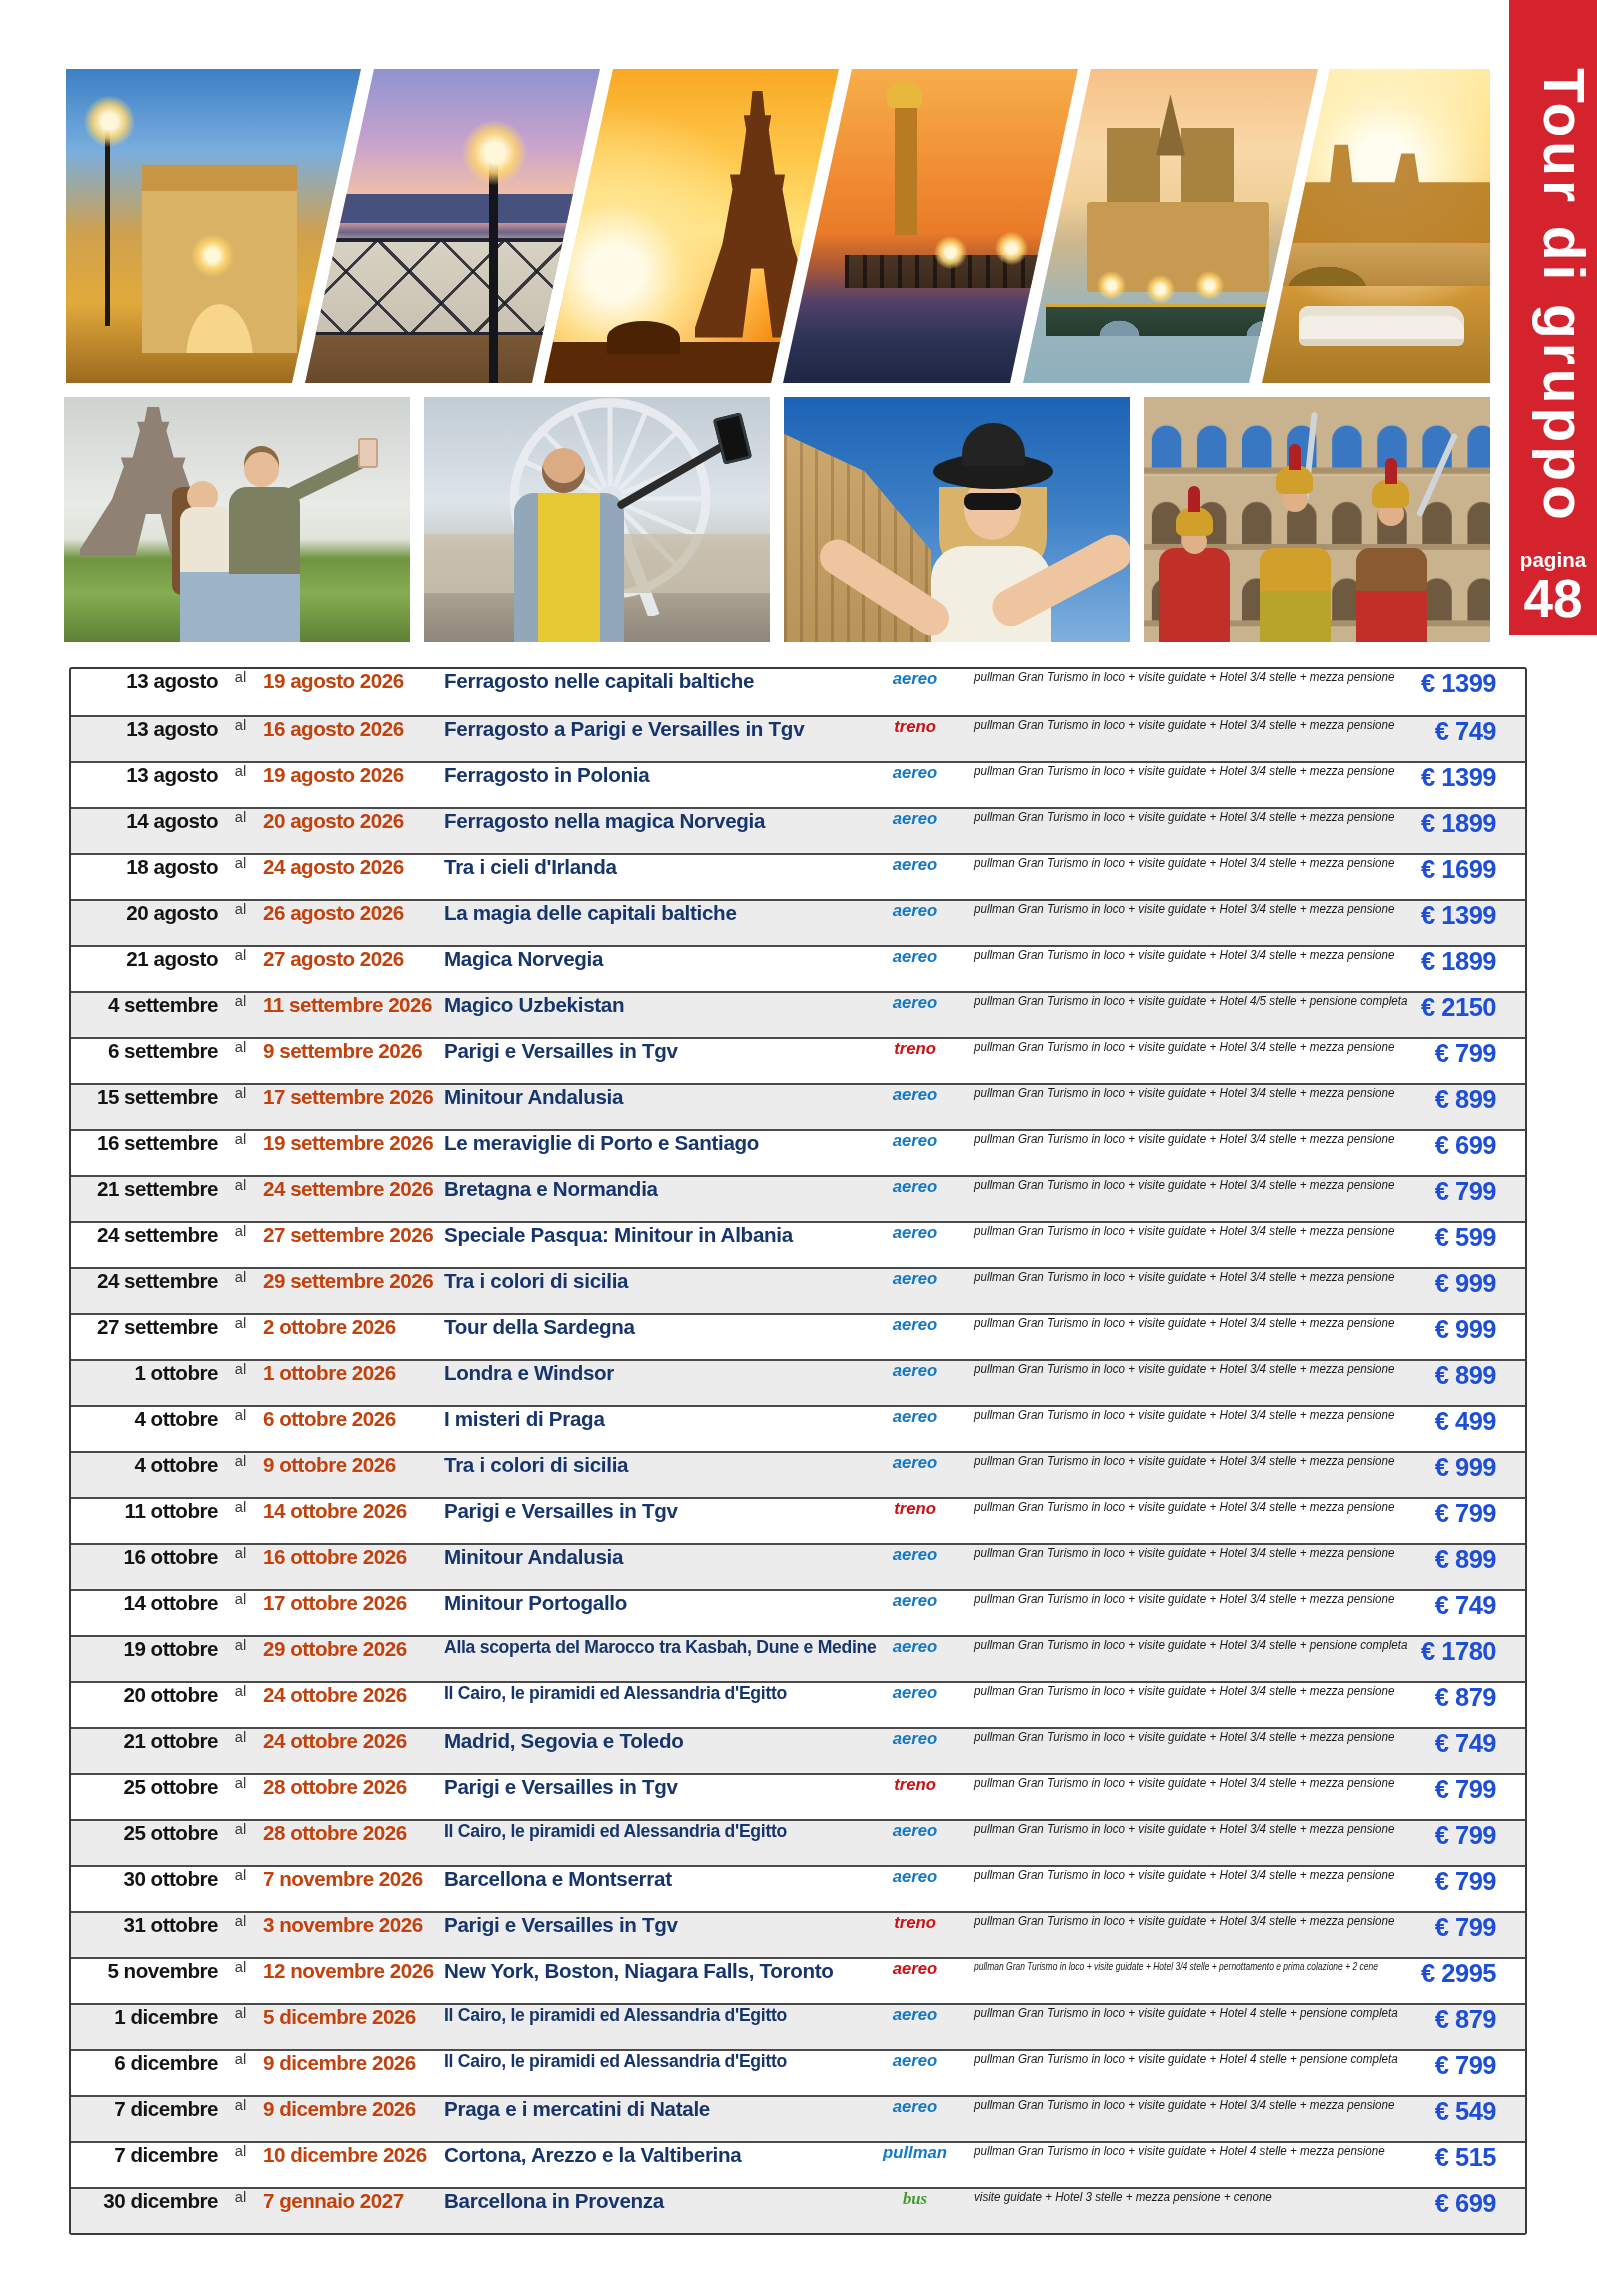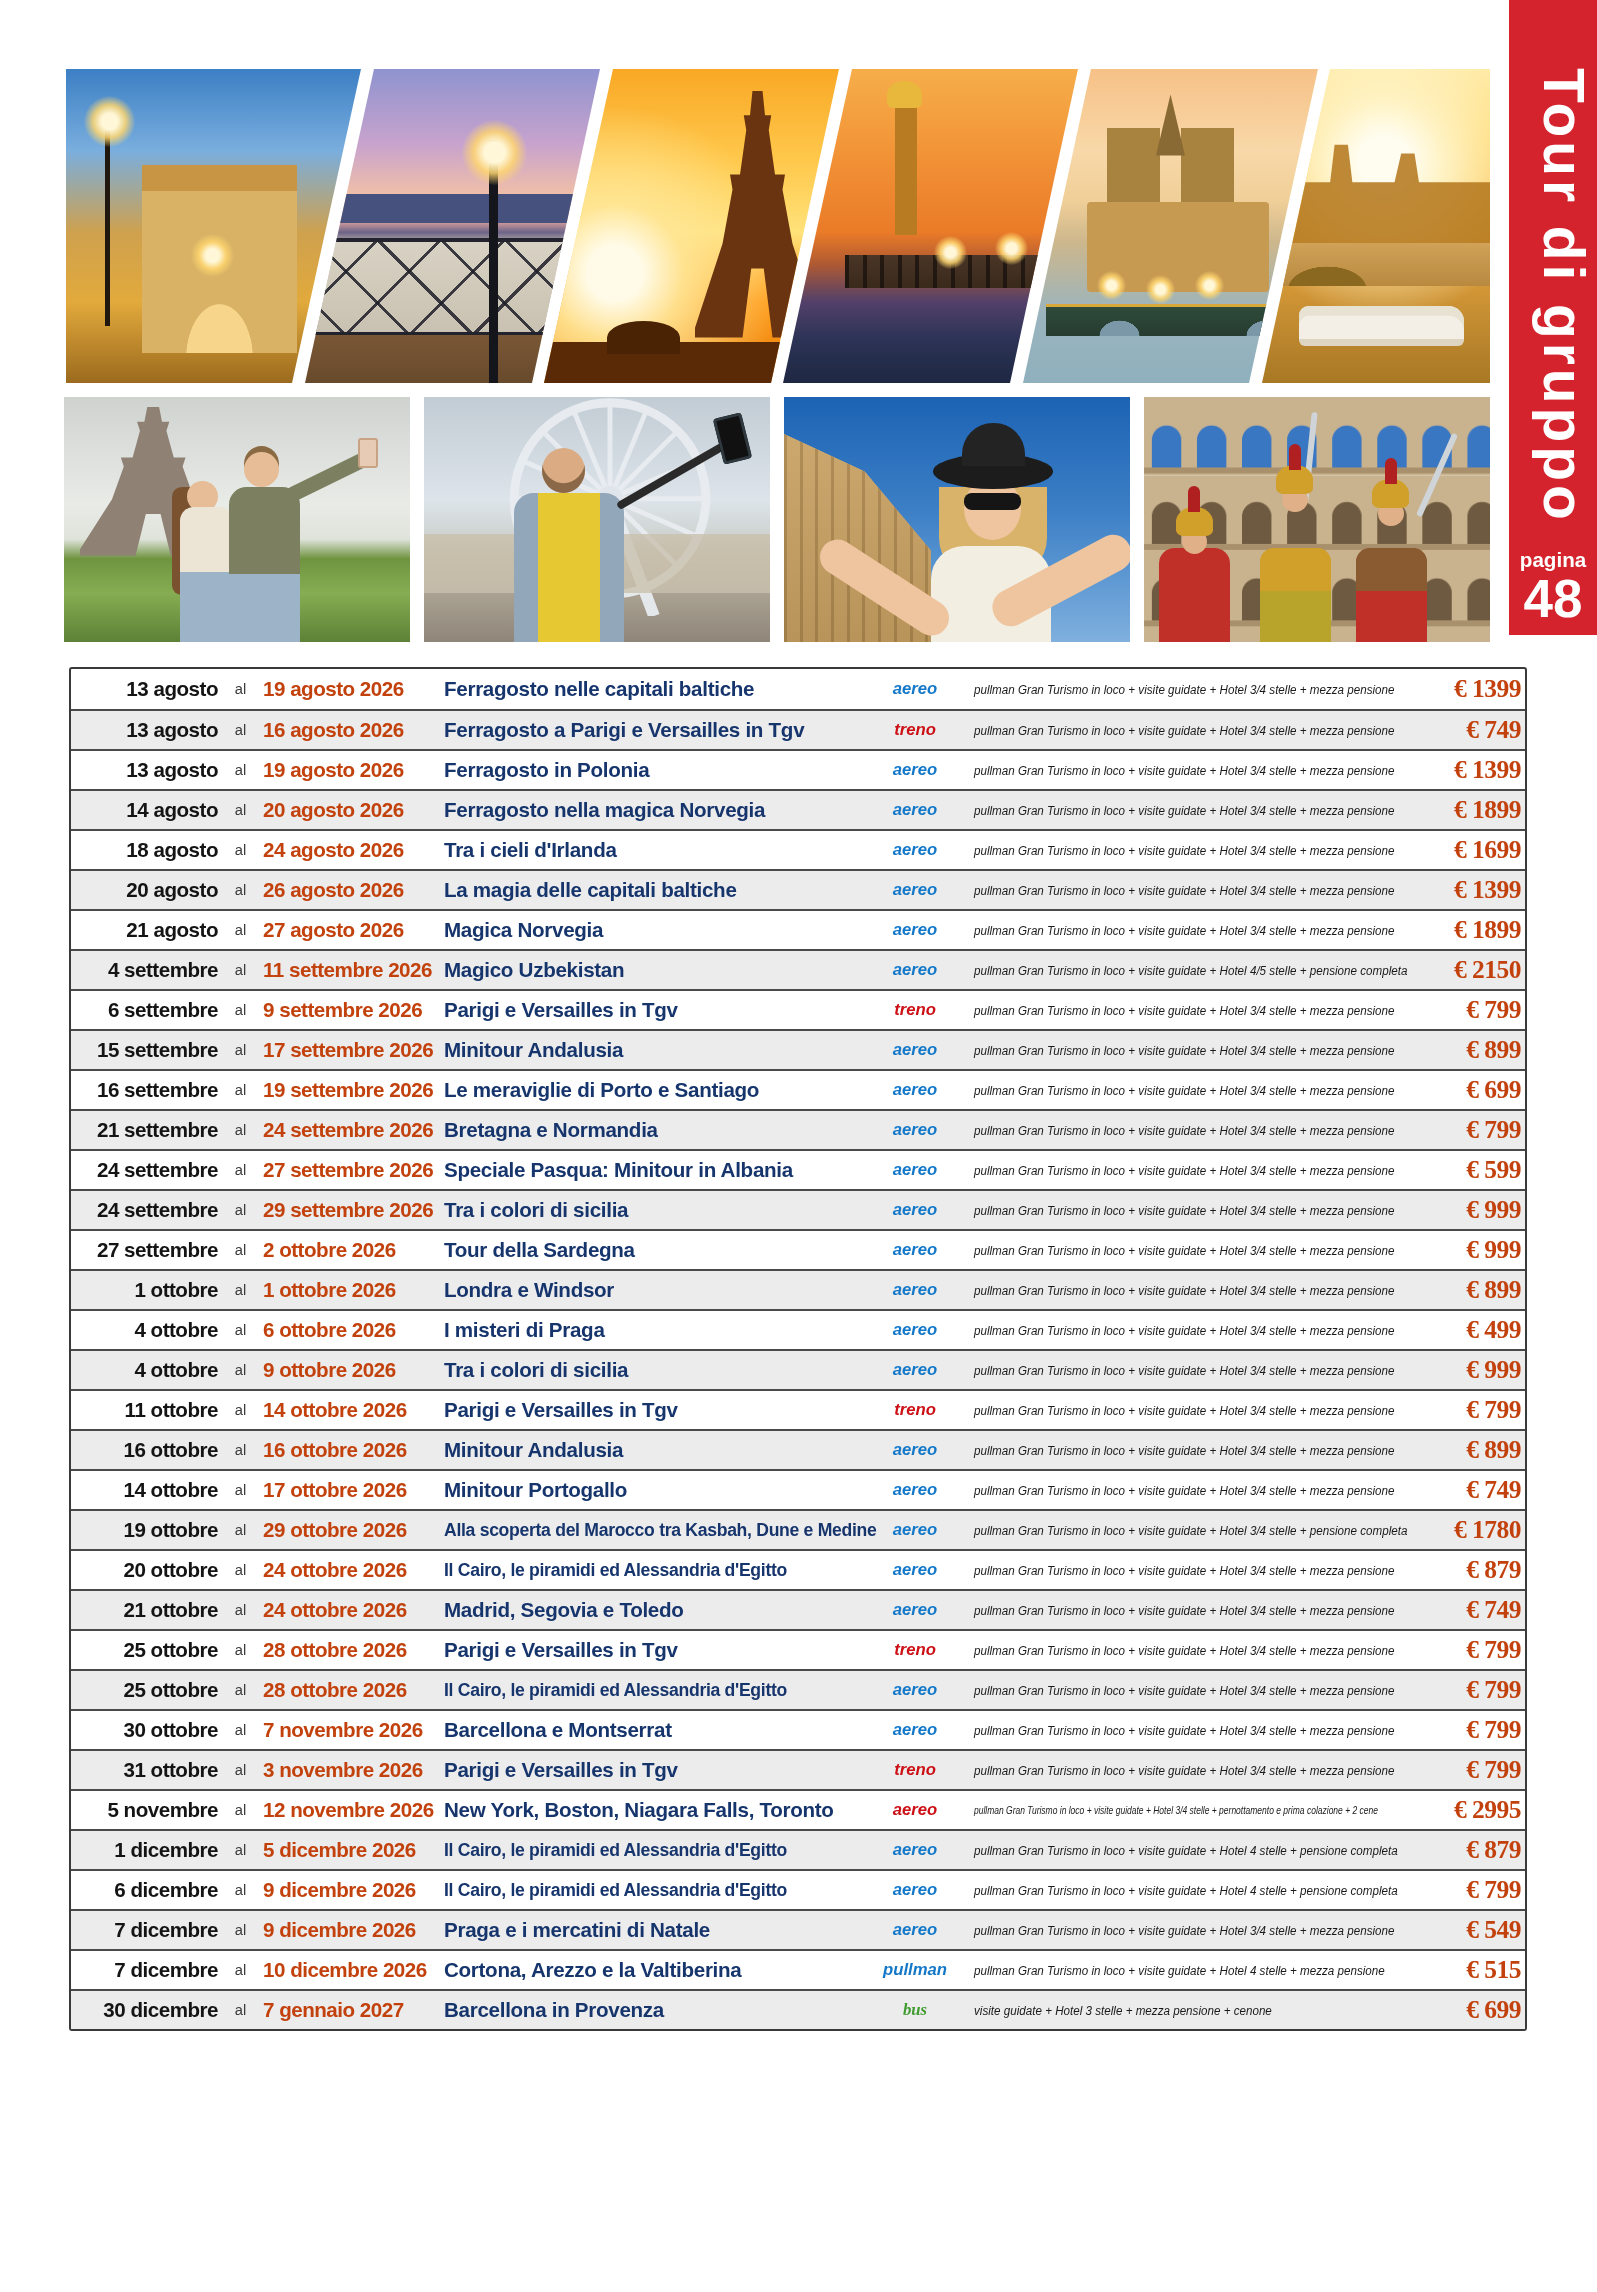--- a/index.html
+++ b/index.html
@@ -111,33 +111,33 @@
   .ph4 .tunic{position:absolute;bottom:0;width:71px;height:94px;background:#c03028;border-radius:15.7px 15.7px 0 0;}
   .ph4 .chest{position:absolute;bottom:51px;width:71px;height:43px;background:#d1a02a;border-radius:13.7px 13.7px 0 0;}
   .ph4 .helm{position:absolute;border-radius:50% 50% 20% 20%;background:#d1a02a;width:37px;height:29px;}
   .ph4 .crest{position:absolute;width:11.8px;height:25.5px;background:#b02020;border-radius:5.9px 5.9px 0 0;}
   .ph4 .gface{background:#e0b088;width:25.5px;height:25.5px;}
   .ph4 .sword{position:absolute;width:5.9px;height:90px;background:#cfd4d8;border-radius:2.9px;}
 
   
   .tour-table{position:absolute;left:69px;top:667px;width:1458px;box-sizing:border-box;
     border:2.9px solid #3a3a3a;border-radius:2.9px;background:#fff;}
-  .row{display:flex;align-items:center;height:40px;box-sizing:border-box;border-top:2px solid #4a4a4a;}
+  .row{display:flex;align-items:flex-start;height:46px;box-sizing:border-box;border-top:2px solid #4a4a4a;}
   .row:first-child{border-top:none;}
   .row:nth-child(even){background:#ececec;}
   .cell{display:flex;align-items:center;white-space:nowrap;}
   .c1{width:147px;justify-content:flex-end;font-weight:bold;font-size:20.6px;color:#141414;letter-spacing:-0.5px;}
   .c2{width:45px;justify-content:center;font-size:14.7px;color:#3a3a3a;}
   .c3{width:181px;font-weight:bold;font-size:20.6px;color:#c2410c;letter-spacing:-0.5px;}
   .c4{width:412px;font-weight:bold;font-size:20.6px;color:#17356d;letter-spacing:-0.3px;overflow:visible;}
   .c4.sm{font-size:17.6px;}
   .c5{width:118px;justify-content:center;font-size:16.7px;font-weight:bold;font-style:italic;}
   .c6{width:402px;font-size:13.7px;font-style:italic;color:#1a1a1a;transform:scaleX(.85);transform-origin:left center;}
   .c6.sm{font-size:11.8px;transform:scaleX(.72);}
-  .c7{flex:1;justify-content:flex-end;padding-right:4px;font-weight:bold;font-size:25.5px;color:#c2410c;letter-spacing:-0.5px;font-family:Liberation Serif, serif;}
+  .c7{flex:1;justify-content:flex-end;padding-right:29px;font-weight:bold;font-size:25.5px;color:#1d4ed8;letter-spacing:-0.5px;}
   .t-blue{color:#1478c8;}
   .t-red{color:#cc1016;}
   .t-green{color:#3f9b2f;font-family:Liberation Serif, serif;}
 </style>
 </head>
 <body>
 
 <div class="collage">
   <div class="panel p1">
     <div class="pole"></div>

